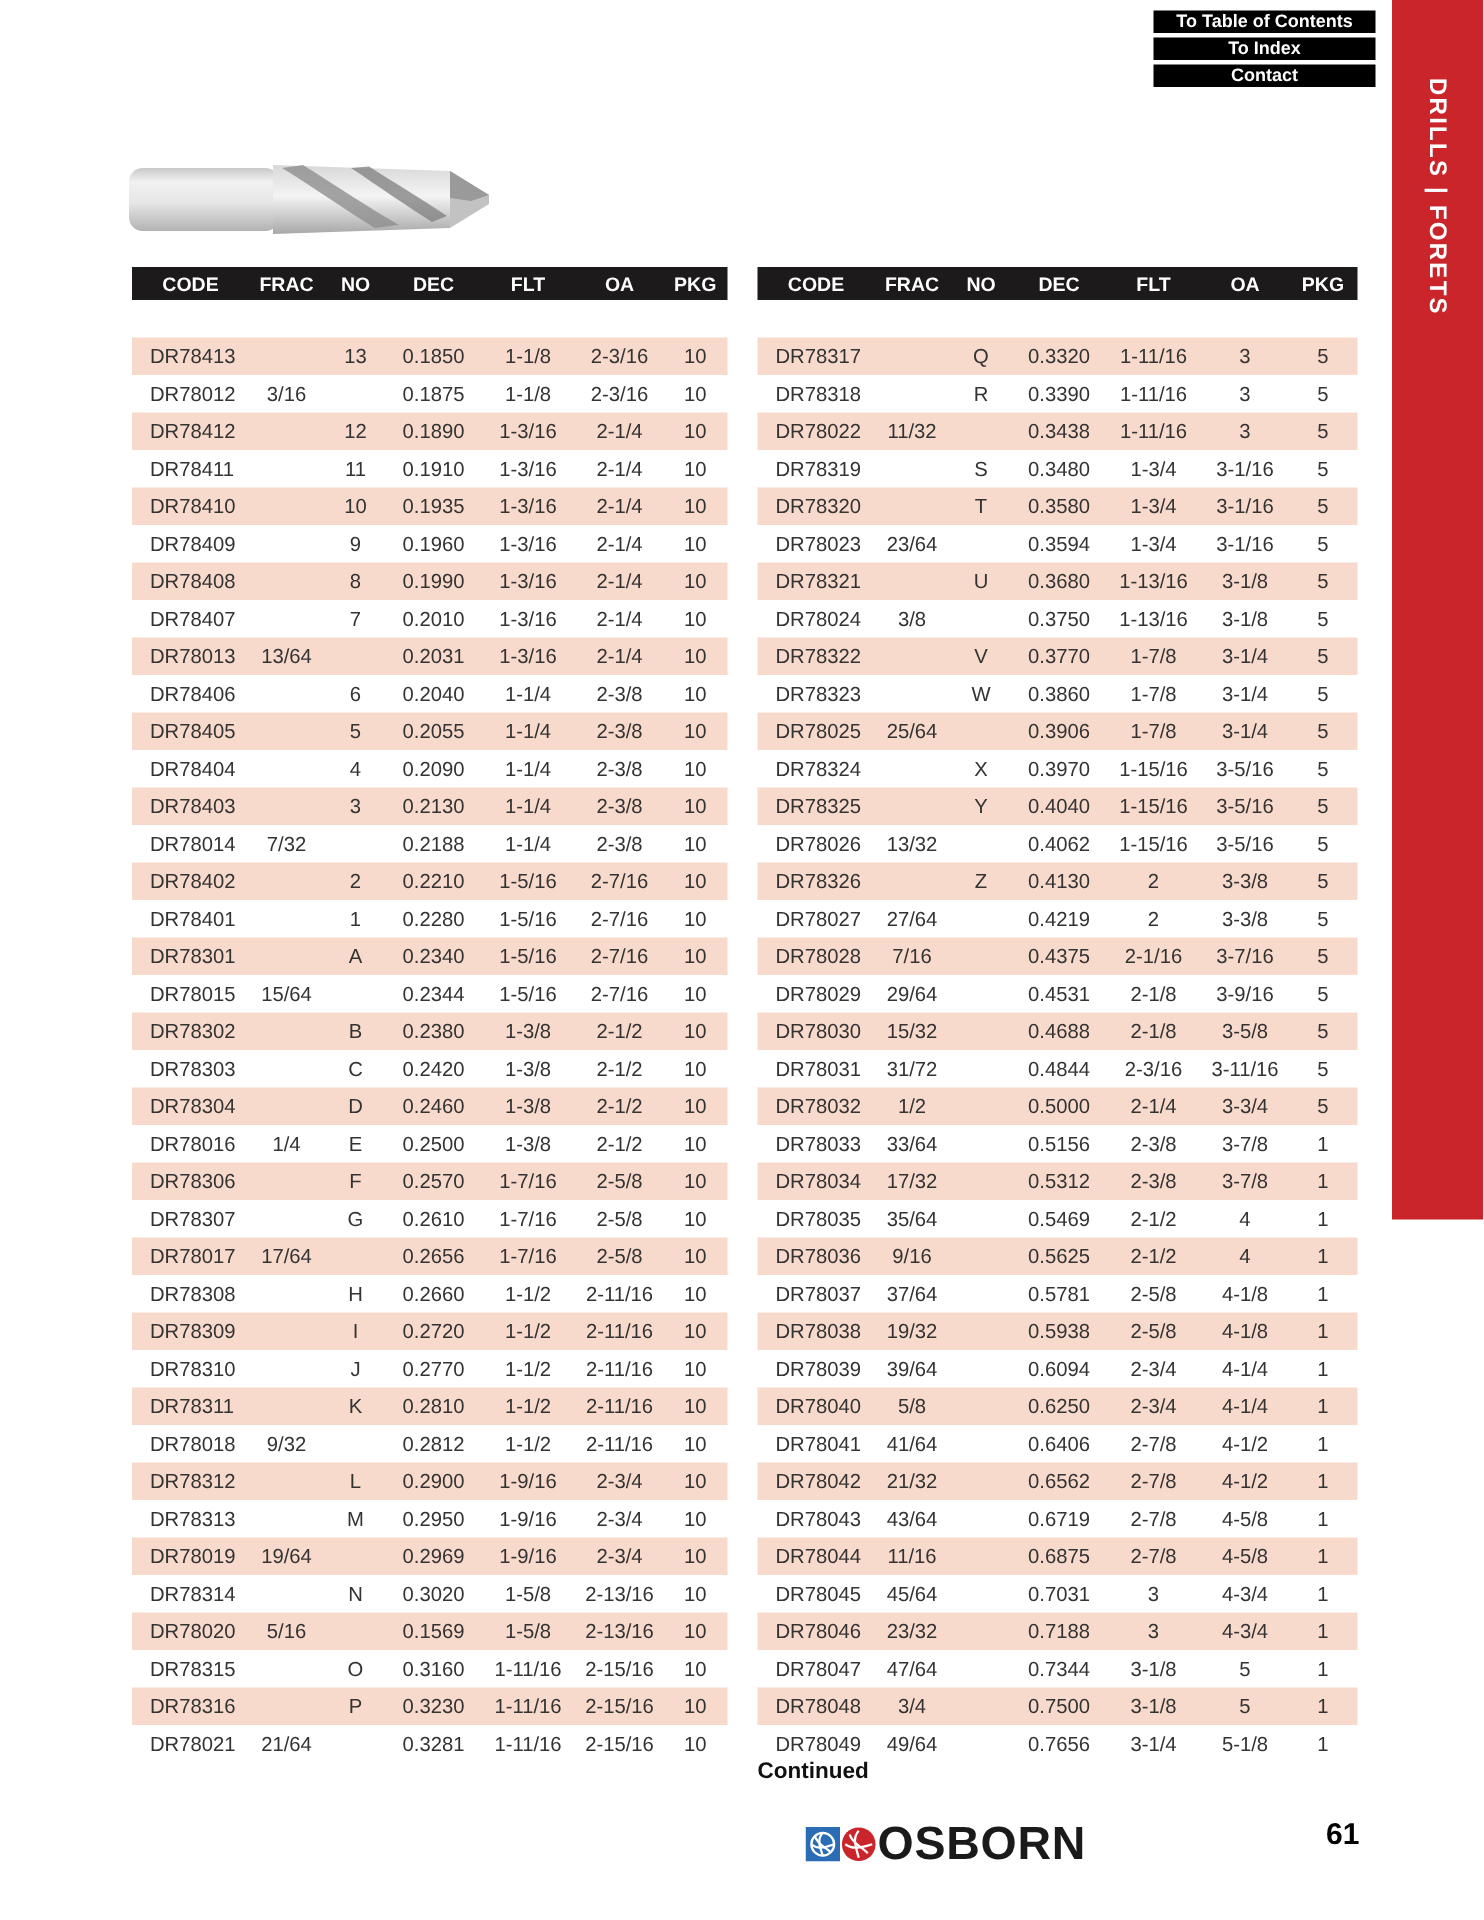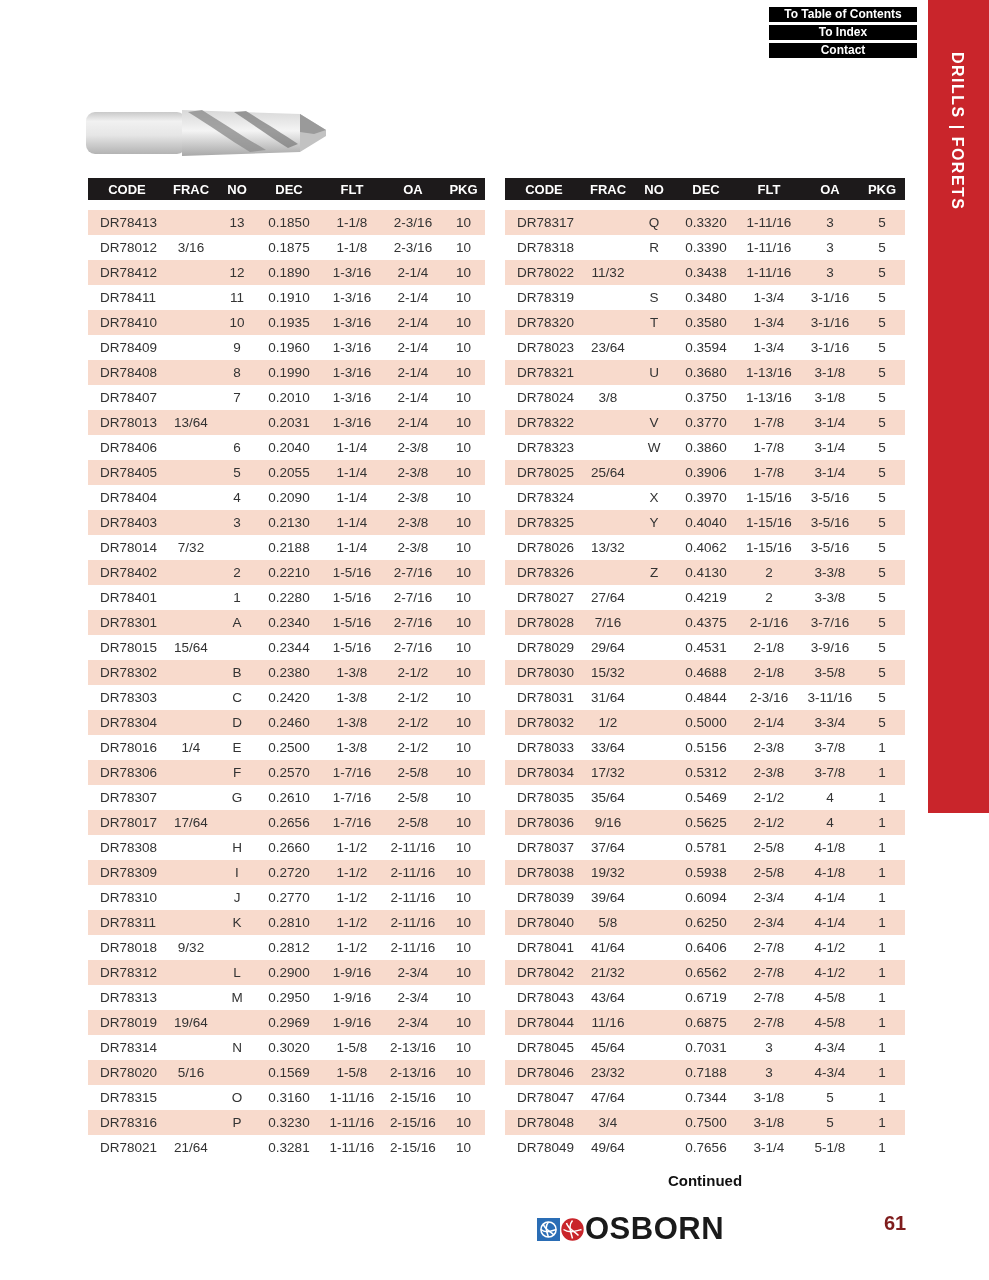--- a/index.html
+++ b/index.html
@@ -25,37 +25,37 @@
   .title { position:absolute; top:103px; left:378px; margin:0; font-size:39px;
            font-weight:bold; color:#cb2127; letter-spacing:-0.5px; }
 
   
   .jtable { position:absolute; top:178px; }
   .jtable.left  { left:88px;  width:397px; }
   .jtable.right { left:505px; width:400px; }
   .thead, .trow { display:grid; grid-template-columns:78px 50px 42px 62px 64px 58px 1fr;
                   align-items:center; }
   .thead { background:#1d1a1b; color:#fff; font-weight:bold; font-size:13px;
-           height:22px; margin-bottom:10px; }
+           height:22px; margin-bottom:25px; }
   .thead .tcell { text-align:center; }
   .trow { height:25px; font-size:13.5px; color:#333; }
   .trow.pink { background:#f8dacc; }
   .tcell { text-align:center; white-space:nowrap; }
   .c-code { text-align:left; padding-left:12px; }
 
-  .continued { position:absolute; top:1172px; left:505px; width:400px; text-align:center;
+  .continued { position:absolute; top:1172px; left:505px; width:400px; text-align:left;
                font-weight:bold; font-size:15px; color:#111; }
 
   
   .brand { position:absolute; top:1211px; left:537px; display:flex; align-items:center; gap:1px; }
   .brand-name { font-size:31px; font-weight:bold; color:#1a1a1a; letter-spacing:0.5px; }
   .logo-mark { display:inline-block; width:23px; height:23px; margin:0 0px; }
   .brand-sub { position:absolute; top:1284px; left:537px; width:306px; text-align:center;
                font-size:10px; letter-spacing:7px; color:#2e2e2e; }
-  .page-num { position:absolute; top:1212px; left:884px; font-size:20px; font-weight:bold; color:#7f1d1d; }
+  .page-num { position:absolute; top:1212px; left:884px; font-size:20px; font-weight:bold; color:#000000; }
 </style>
 </head>
 <body>
 
 <div class="page">
 
   <div class="nav">
       <div class="nav-btn">To Table of Contents</div>
       <div class="nav-btn">To Index</div>
       <div class="nav-btn">Contact</div>
@@ -623,21 +623,21 @@
           <div class="tcell c-code">DR78030</div>
           <div class="tcell c-frac">15/32</div>
           <div class="tcell c-no"></div>
           <div class="tcell c-dec">0.4688</div>
           <div class="tcell c-flt">2-1/8</div>
           <div class="tcell c-oa">3-5/8</div>
           <div class="tcell c-pkg">5</div>
         </div>
         <div class="trow white">
           <div class="tcell c-code">DR78031</div>
-          <div class="tcell c-frac">31/64</div>
+          <div class="tcell c-frac">31/72</div>
           <div class="tcell c-no"></div>
           <div class="tcell c-dec">0.4844</div>
           <div class="tcell c-flt">2-3/16</div>
           <div class="tcell c-oa">3-11/16</div>
           <div class="tcell c-pkg">5</div>
         </div>
         <div class="trow pink">
           <div class="tcell c-code">DR78032</div>
           <div class="tcell c-frac">1/2</div>
           <div class="tcell c-no"></div>

